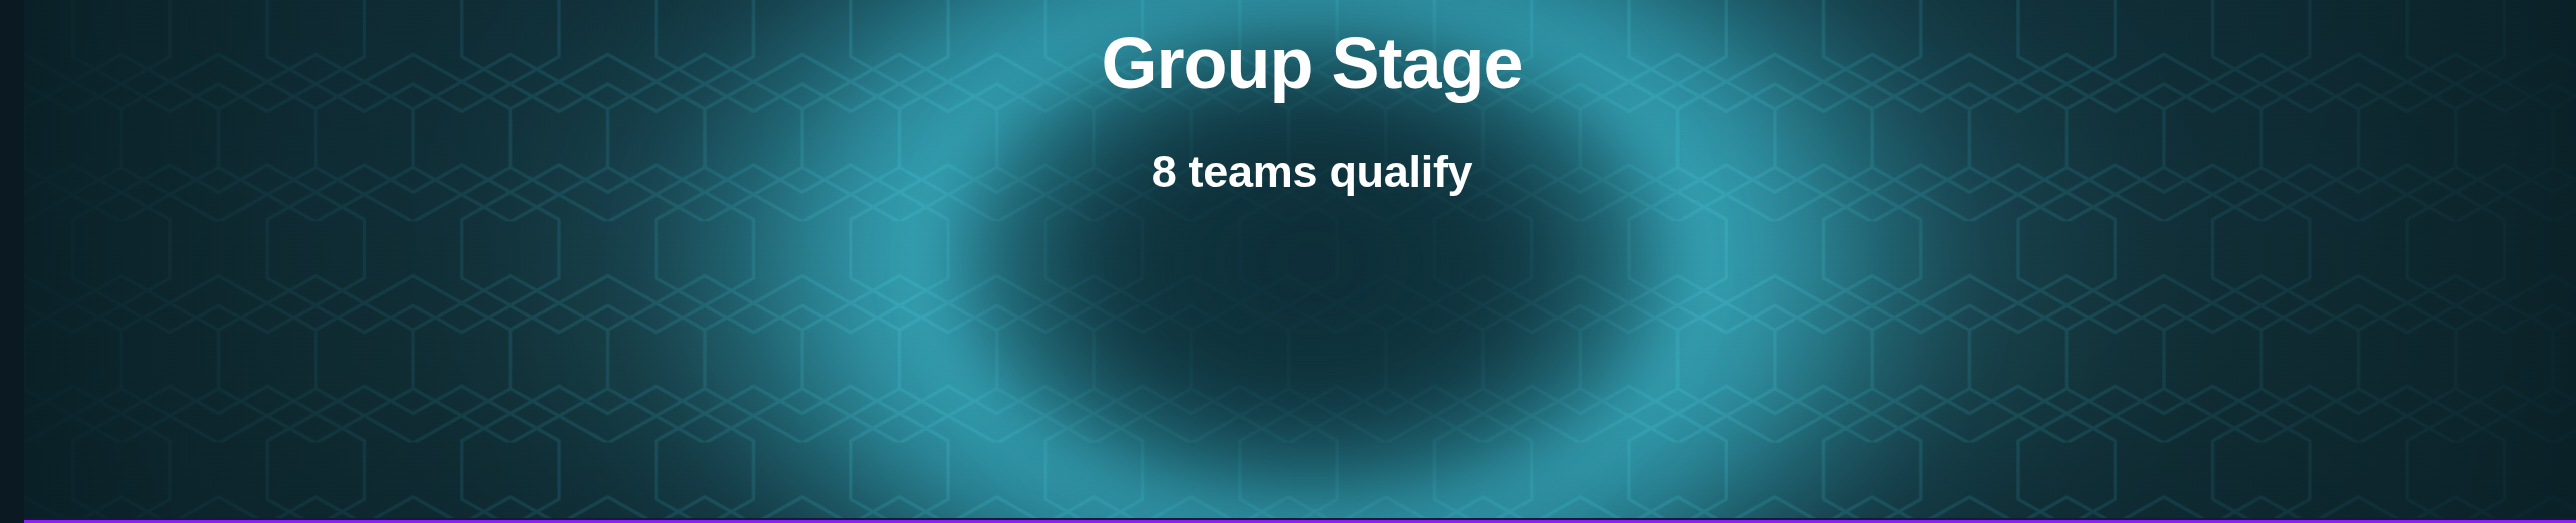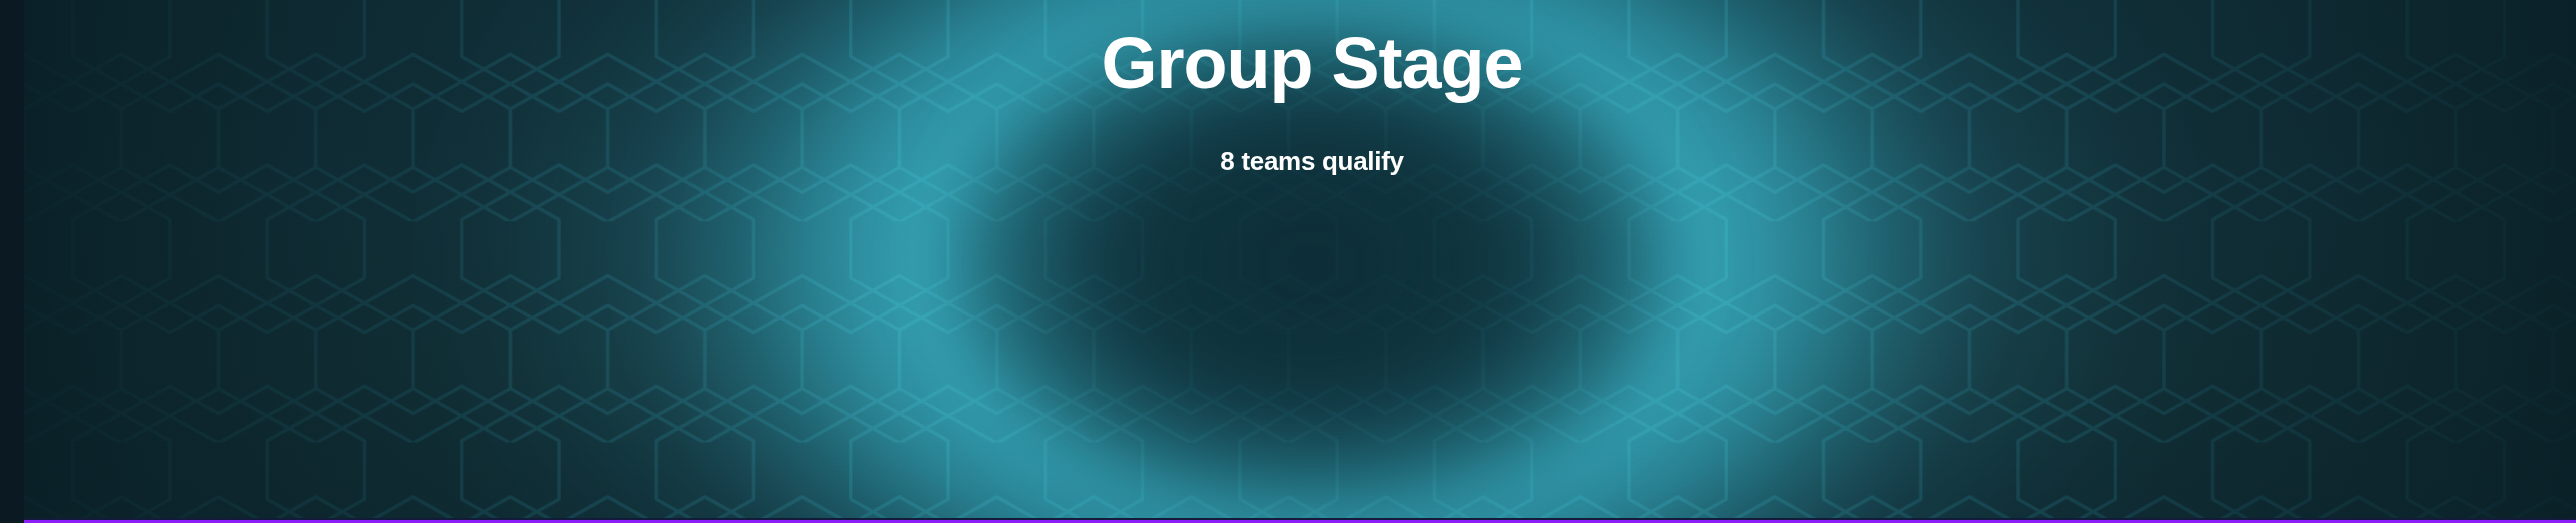--- a/index.html
+++ b/index.html
@@ -138,21 +138,21 @@
     letter-spacing: -1px;
     line-height: 1;
     padding-top: 27px;
     text-align: center;
     white-space: nowrap;
   }
 
   .subtitle {
     margin: 0;
     color: #ffffff;
-    font-size: 26px;
+    font-size: 45px;
     font-weight: 700;
     line-height: 1.1;
     letter-spacing: -0.3px;
     text-align: center;
     padding-top: 48px;
   }
   .subtitle .sub-line { display: block; white-space: nowrap; }
 
   
   .bottom-divider {

